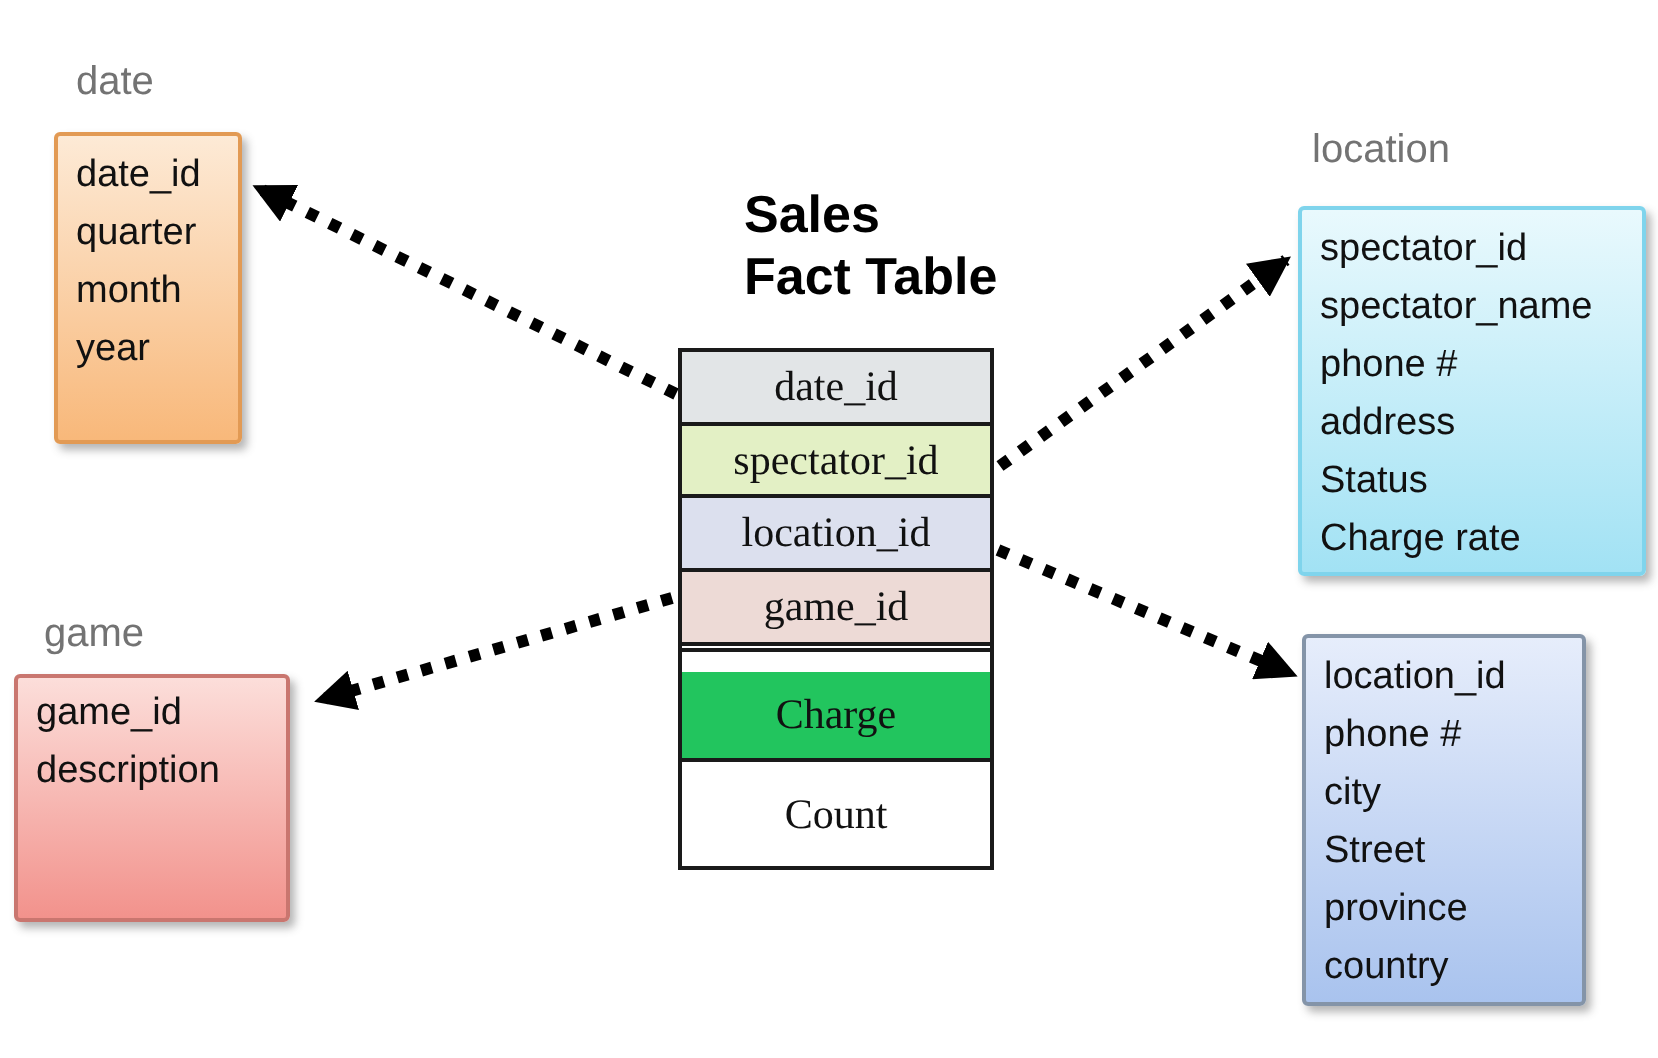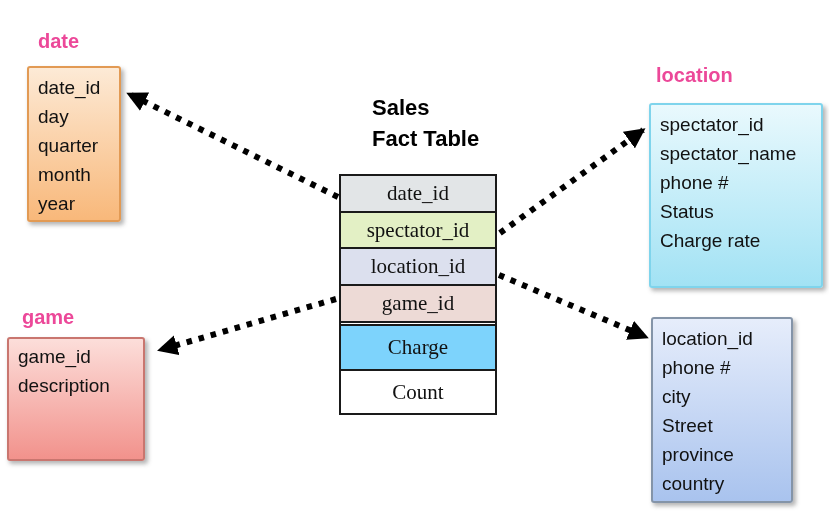--- a/index.html
+++ b/index.html
@@ -6,21 +6,21 @@
   body { background:#ffffff; font-family:"Liberation Sans", sans-serif; }
   .canvas {
     position:relative; width:829px; height:529px; background:#ffffff;
     overflow:hidden;
   }
   .arrows { position:absolute; left:0; top:0; width:829px; height:529px; pointer-events:none; }
   .arrow-line { stroke:#000000; stroke-width:6; stroke-dasharray:5.5 7; fill:none; }
 
   
   .dim-title {
-    position:absolute; font-weight:bold; font-size:20px; color:#ec4899;
+    position:absolute; font-weight:normal; font-size:20px; color:#737373;
     white-space:nowrap;
   }
   .dim-box {
     position:absolute; border:2px solid #999; border-radius:3px;
     box-shadow:2.5px 3px 4px rgba(90,90,90,0.45);
     font-size:19px; color:#111; padding:5px 0 0 9px; line-height:29px;
     white-space:nowrap;
   }
   .dim-field { height:29px; }
 
@@ -28,34 +28,34 @@
   .date-box        { left:27px;  top:66px;  width:94px;  height:156px; }
   .game-title      { left:22px;  top:306px; }
   .game-box        { left:7px;   top:337px; width:138px; height:124px; padding-top:3px; }
   .spectator-title { left:656px; top:64px;  }
   .spectator-box   { left:649px; top:103px; width:174px; height:185px; }
   .location-title  { left:663px; top:291px; }
   .location-box    { left:651px; top:317px; width:142px; height:186px; }
 
   
   .fact-title {
-    position:absolute; left:372px; top:92px; font-weight:bold; font-size:22px;
+    position:absolute; left:372px; top:92px; font-weight:bold; font-size:26px;
     line-height:31px; color:#000;
   }
   .fact-table {
     position:absolute; left:339px; top:174px; width:158px;
     border:2px solid #1a1a1a; background:#fff;
   }
   .fact-row {
     display:flex; align-items:center; justify-content:center;
     font-family:"Liberation Serif", serif; font-size:21px; color:#111;
     border-bottom:2px solid #1a1a1a;
   }
   .fr-1 { height:37px; } .fr-2 { height:36px; } .fr-3 { height:37px; }
-  .fr-4 { height:37px; } .fr-5 { height:45px; } .fr-6 { height:42px; border-bottom:none; }
+  .fr-4 { height:37px; } .fr-5 { height:45px; } .fr-6 { height:52px; border-bottom:none; }
   .fact-gap { height:3px; background:#ffffff; border-bottom:2px solid #1a1a1a; }
 </style>
 </head>
 <body>
 
 <div class="canvas">
 
   <svg class="arrows" viewBox="0 0 829 529">
     <defs>
       <marker id="arrowhead" viewBox="0 0 10 10" refX="8.5" refY="5" markerWidth="3.4" markerHeight="3.4" orient="auto">
@@ -64,37 +64,37 @@
     </defs>
   <line x1="338" y1="197" x2="129" y2="94" class="arrow-line" stroke="#000000" marker-end="url(#arrowhead)"></line>
       <line x1="500" y1="233" x2="643" y2="130" class="arrow-line" stroke="#000000" marker-end="url(#arrowhead)"></line>
       <line x1="499" y1="275" x2="646" y2="337" class="arrow-line" stroke="#000000" marker-end="url(#arrowhead)"></line>
       <line x1="336" y1="299" x2="160" y2="350" class="arrow-line" stroke="#000000" marker-end="url(#arrowhead)"></line>
     </svg>
 
   <div class="dim-title date-title">date</div>
   <div class="dim-box date-box" style="background: linear-gradient(rgb(253, 234, 214), rgb(248, 184, 122)); border-color: rgb(226, 154, 84);">
     <div class="dim-field">date_id</div>
-    <div class="dim-field">day</div>
     <div class="dim-field">quarter</div>
     <div class="dim-field">month</div>
     <div class="dim-field">year</div>
   </div>
 
   <div class="dim-title game-title">game</div>
   <div class="dim-box game-box" style="background: linear-gradient(rgb(252, 222, 218), rgb(242, 146, 140)); border-color: rgb(201, 118, 111);">
     <div class="dim-field">game_id</div>
     <div class="dim-field">description</div>
   </div>
 
   <div class="dim-title spectator-title">location</div>
   <div class="dim-box spectator-box" style="background: linear-gradient(rgb(233, 249, 253), rgb(162, 226, 244)); border-color: rgb(127, 212, 236);">
     <div class="dim-field">spectator_id</div>
     <div class="dim-field">spectator_name</div>
     <div class="dim-field">phone #</div>
+    <div class="dim-field">address</div>
     <div class="dim-field">Status</div>
     <div class="dim-field">Charge rate</div>
   </div>
 
   <div class="dim-box location-box" style="background: linear-gradient(rgb(230, 237, 251), rgb(169, 195, 238)); border-color: rgb(132, 148, 168);">
     <div class="dim-field">location_id</div>
     <div class="dim-field">phone #</div>
     <div class="dim-field">city</div>
     <div class="dim-field">Street</div>
     <div class="dim-field">province</div>
@@ -104,17 +104,17 @@
   <div class="fact-title">
     <div>Sales</div>
     <div>Fact Table</div>
   </div>
   <div class="fact-table">
     <div class="fact-row fr-1" style="background: rgb(226, 229, 231);">date_id</div>
     <div class="fact-row fr-2" style="background: rgb(227, 240, 197);">spectator_id</div>
     <div class="fact-row fr-3" style="background: rgb(220, 224, 238);">location_id</div>
     <div class="fact-row fr-4" style="background: rgb(237, 218, 214);">game_id</div>
     <div class="fact-gap"></div>
-    <div class="fact-row fr-5" style="background: #7dd3fc;">Charge</div>
+    <div class="fact-row fr-5" style="background: #22c55e; margin-top: 10px;">Charge</div>
     <div class="fact-row fr-6" style="background: rgb(255, 255, 255);">Count</div>
   </div>
 
 </div>
 
 </body></html>

